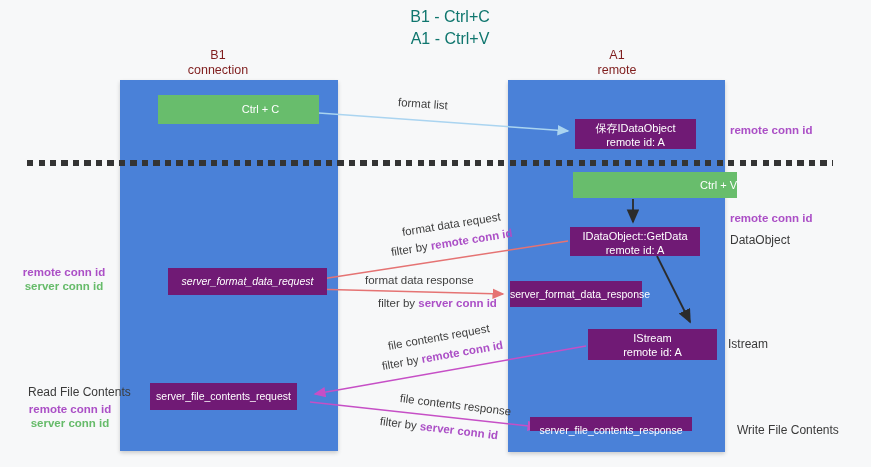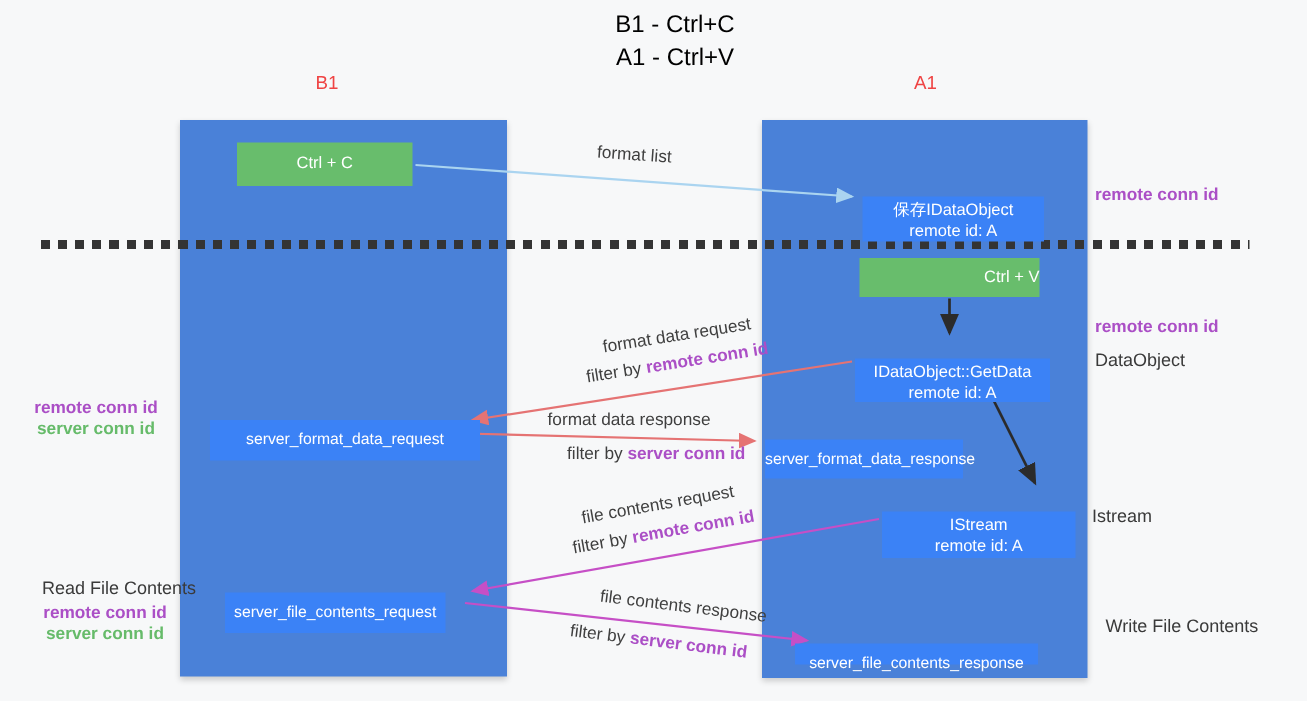--- a/index.html
+++ b/index.html
@@ -4,36 +4,36 @@
 <style>
   html,body{margin:0;padding:0;background:#f7f8f9;}
   .canvas{
     position:relative;width:871px;height:467px;overflow:hidden;
     background:#f7f8f9;
     font-family:"Liberation Sans","DejaVu Sans",sans-serif;
     color:#3a3a3a;
   }
   .title{
     position:absolute;left:300px;top:6px;width:300px;
-    text-align:center;font-size:16px;line-height:22px;color:#000000;
+    text-align:center;font-size:16px;line-height:22px;color:#0f766e;
   }
   .lane-header{
     position:absolute;width:140px;text-align:center;
-    font-size:12.5px;line-height:15px;color:#ef4444;
+    font-size:12.5px;line-height:15px;color:#7f1d1d;
   }
   .lane{
     position:absolute;top:80px;height:371px;width:218px;
     background:#4a81d8;box-shadow:0 2px 4px rgba(0,0,0,.18);
   }
   .node{
     position:absolute;color:#fff;text-align:center;
     font-size:11px;white-space:nowrap;
   }
-  .node.green{background:#68bd6c;}
-  .node.orange{background:#3b82f6;margin-top:12px;}
+  .node.green{background:#68bd6c;padding-left:44px;}
+  .node.orange{background:#701a75;}
   .node.twoline{line-height:14px;padding-top:2px;}
   .dashline{
     position:absolute;left:27px;top:160px;width:806px;height:6px;
     background:repeating-linear-gradient(90deg,#343434 0 6px,transparent 6px 11.5px);
   }
   .mlabel{
     position:absolute;font-size:11.5px;color:#3f3f3f;white-space:nowrap;
     transform-origin:left center;
   }
   .rot-p4{transform:rotate(4deg);}
@@ -52,23 +52,25 @@
 
 <div class="canvas">
 
   <div class="title">
     <div>B1 - Ctrl+C</div>
     <div>A1 - Ctrl+V</div>
   </div>
 
   <div class="lane-header" style="left:148px;top:48px;">
     <div>B1</div>
+    <div>connection</div>
   </div>
   <div class="lane-header" style="left:547px;top:48px;">
     <div>A1</div>
+    <div>remote</div>
   </div>
 
   <div class="lane" style="left:120px;"></div>
   <div class="lane" style="left:508px;width:217px;height:372px;"></div>
 
   <svg class="arrow-layer" viewBox="0 0 871 467">
     <defs>
       <marker id="m-lblue" markerWidth="9" markerHeight="8" refX="7" refY="3.5" orient="auto">
           <path d="M0,0 L8,3.5 L0,7 z" fill="#aad4f0"></path>
         </marker>
@@ -100,21 +102,21 @@
     <div>remote id: A</div>
   </div>
 
   <div class="node green" style="left:573px;top:172px;width:120px;height:26px;line-height:26px;text-align:right;">Ctrl + V</div>
 
   <div class="node orange twoline" style="left:570px;top:227px;width:130px;height:27px;">
     <div>IDataObject::GetData</div>
     <div>remote id: A</div>
   </div>
 
-  <div class="node orange" style="left:140px;top:268px;width:180px;height:27px;line-height:27px;font-size:10.5px;">server_format_data_request</div>
+  <div class="node orange" style="left:168px;top:268px;width:159px;height:27px;line-height:27px;font-size:10.5px;font-style:italic;">server_format_data_request</div>
 
   <div class="node orange" style="left:510px;top:281px;width:132px;height:26px;line-height:26px;font-size:10.5px;">server_format_data_response</div>
 
   <div class="node orange twoline" style="left:588px;top:329px;width:129px;height:29px;">
     <div>IStream</div>
     <div>remote id: A</div>
   </div>
 
   <div class="node orange" style="left:150px;top:383px;width:147px;height:27px;line-height:27px;font-size:10.5px;">server_file_contents_request</div>
 
@@ -143,21 +145,21 @@
   <div class="mlabel rot-p7" style="left:400px;top:392px;">file contents response</div>
   <div class="mlabel rot-p7" style="left:380px;top:415px;">
     <span>filter by</span>
     <span class="purple-bold">server conn id</span>
   </div>
 
   <div class="side-note purple-bold" style="left:730px;top:123px;">remote conn id</div>
   <div class="side-note purple-bold" style="left:730px;top:211px;">remote conn id</div>
   <div class="plain-note" style="left:730px;top:233px;">DataObject</div>
   <div class="plain-note" style="left:728px;top:337px;">Istream</div>
-  <div class="plain-note" style="left:737px;top:410px;">Write File Contents</div>
+  <div class="plain-note" style="left:737px;top:423px;">Write File Contents</div>
 
   <div class="side-note note-stack" style="left:18px;top:265px;width:92px;">
     <div class="purple-bold">remote conn id</div>
     <div class="green-bold">server conn id</div>
   </div>
 
   <div class="plain-note" style="left:28px;top:385px;">Read File Contents</div>
   <div class="side-note note-stack" style="left:20px;top:402px;width:100px;">
     <div class="purple-bold">remote conn id</div>
     <div class="green-bold">server conn id</div>

